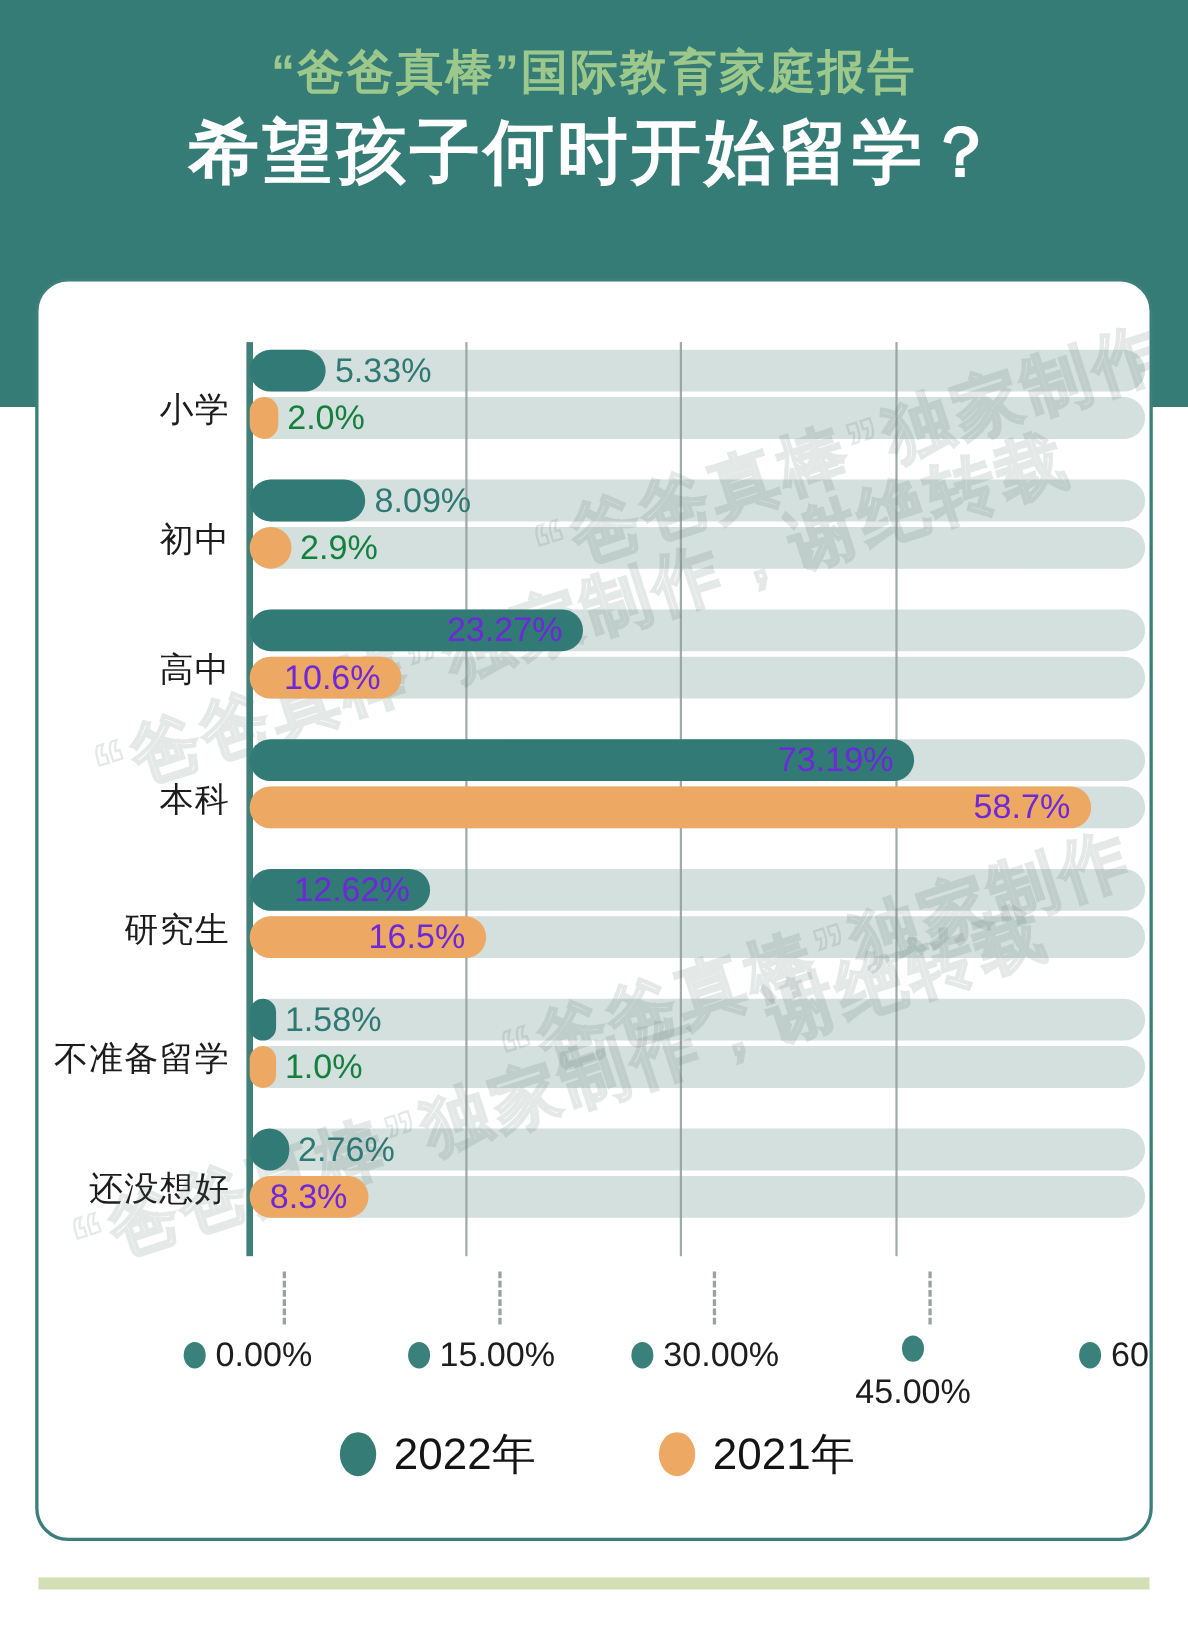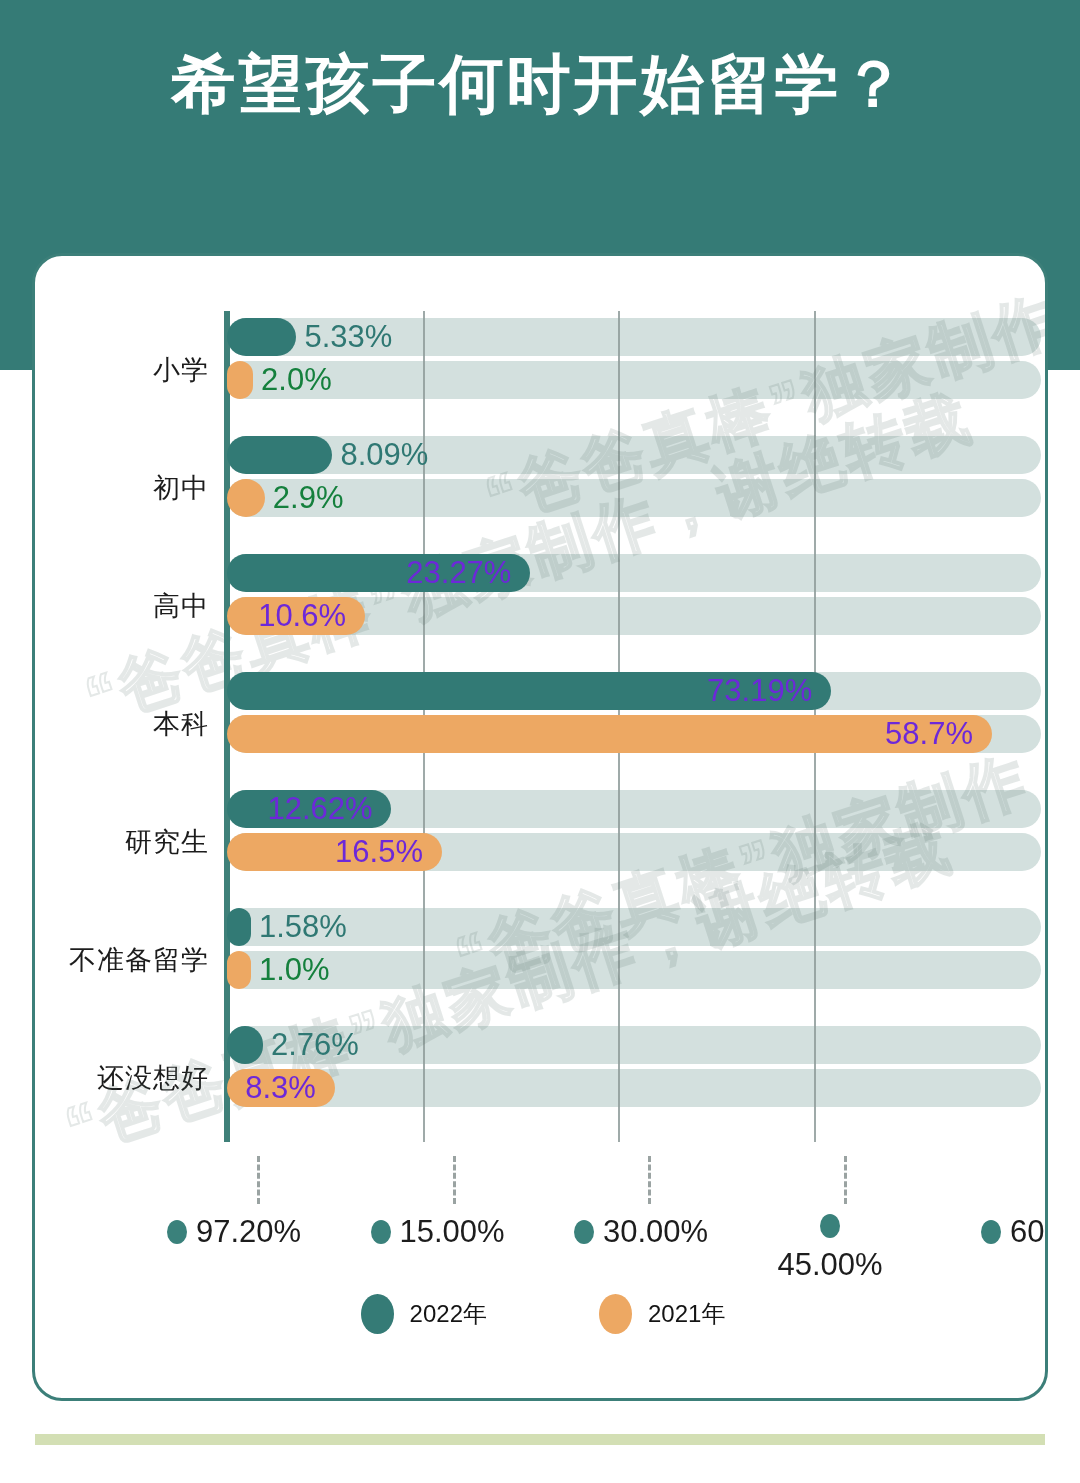--- a/index.html
+++ b/index.html
@@ -117,21 +117,21 @@
   .row {
     position: absolute;
     left: 0;
     width: 100%;
   }
   .row-label {
     position: absolute;
     left: 0;
     width: 174px;
     text-align: right;
-    font-size: 27px;
+    font-size: 31px;
     color: #1c1c1c;
     letter-spacing: 1px;
     white-space: nowrap;
   }
   .track {
     position: absolute;
     left: 192px;
     height: 38px;
     background: #d3e0de;
     border-radius: 19px;
@@ -197,21 +197,21 @@
     left: 0; top: 1038px;
     width: 1016px;
     display: flex;
     justify-content: center;
     gap: 112px;
   }
   .legend-item {
     display: flex;
     align-items: center;
     gap: 16px;
-    font-size: 24px;
+    font-size: 40px;
     color: #141414;
     white-space: nowrap;
   }
   .legend-dot { width: 33px; height: 40px; border-radius: 50%; flex: 0 0 auto; }
 
   
   #footer-bar {
     position: absolute;
     left: 35px; top: 1434px;
     width: 1010px; height: 11px;
@@ -220,20 +220,21 @@
   }
 </style>
 </head>
 <body>
 
 <div id="page">
 
   <div id="header-band"></div>
 
   <div id="title-wrap">
+    <div id="subtitle">“爸爸真棒”国际教育家庭报告</div>
     <div id="maintitle">希望孩子何时开始留学？</div>
   </div>
 
   <div id="card">
 
     <div id="watermark">
         <div class="wm" style="left: 30px; top: 260px;">“爸爸真棒”独家制作，谢绝转载</div>
         <div class="wm" style="left: 430px; top: 60px;">“爸爸真棒”独家制作，谢绝转载</div>
         <div class="wm" style="left: 400px; top: 520px;">“爸爸真棒”独家制作，谢绝转载</div>
         <div class="wm" style="left: 10px; top: 690px;">“爸爸真棒”独家制作，谢绝转载</div>
@@ -313,21 +314,21 @@
         </div>
       <div id="ticks">
           <div class="tickmark" style="left: 222px;"></div>
           <div class="tickmark" style="left: 417.5px;"></div>
           <div class="tickmark" style="left: 613px;"></div>
           <div class="tickmark" style="left: 808.5px;"></div>
         </div>
       <div id="xlabels">
           <div class="xlab" style="left: 132px;">
             <span class="dot"></span>
-            <span>97.20%</span>
+            <span>0.00%</span>
           </div>
           <div class="xlab" style="left: 335.5px;">
             <span class="dot"></span>
             <span>15.00%</span>
           </div>
           <div class="xlab" style="left: 539px;">
             <span class="dot"></span>
             <span>30.00%</span>
           </div>
           <div class="xlab" style="left: 742.5px; flex-direction: column;">

